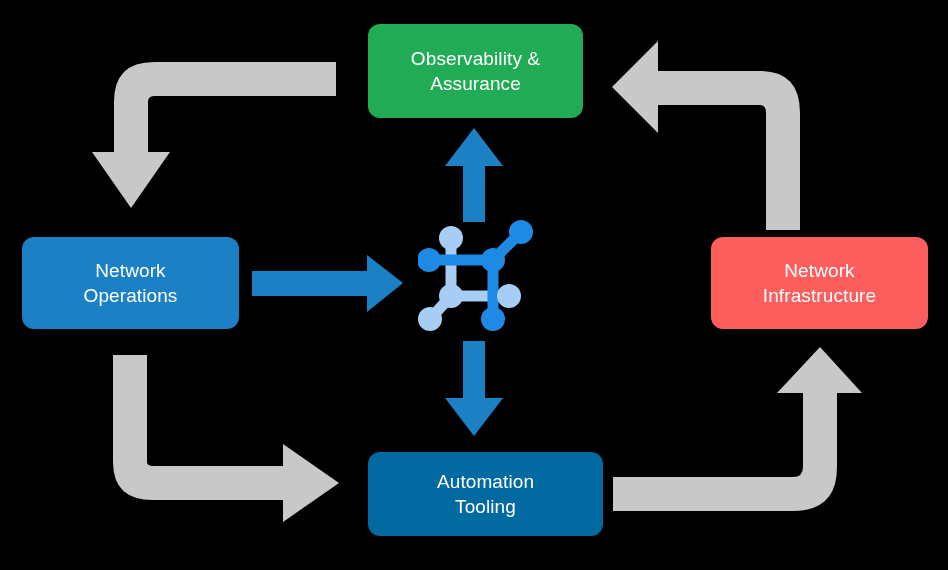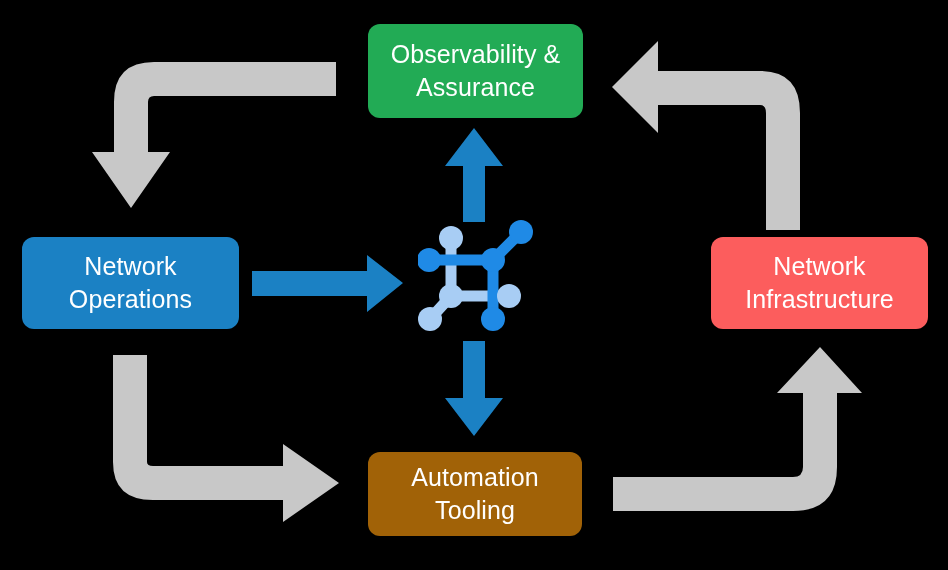--- a/index.html
+++ b/index.html
@@ -28,21 +28,21 @@
   }
   .node-box {
     position: absolute;
     box-sizing: border-box;
     border-radius: 12px;
     display: flex;
     align-items: center;
     justify-content: center;
     text-align: center;
     color: #ffffff;
-    font-size: 25px;
+    font-size: 19px;
     line-height: 1.32;
     font-weight: 400;
     letter-spacing: 0.1px;
     padding: 4px 10px;
     z-index: 3;
   }
   #box-observability {
     left: 368px;
     top: 24px;
     width: 215px;
@@ -59,23 +59,23 @@
   #box-network-infrastructure {
     left: 711px;
     top: 237px;
     width: 217px;
     height: 92px;
     background: #fc5d5d;
   }
   #box-automation-tooling {
     left: 368px;
     top: 452px;
-    width: 214px;
+    width: 235px;
     height: 84px;
-    background: #a16207;
+    background: #0369a1;
   }
   .box-label {
     display: block;
     white-space: pre-line;
   }
   #center-icon {
     position: absolute;
     left: 418px;
     top: 218px;
     width: 118px;

